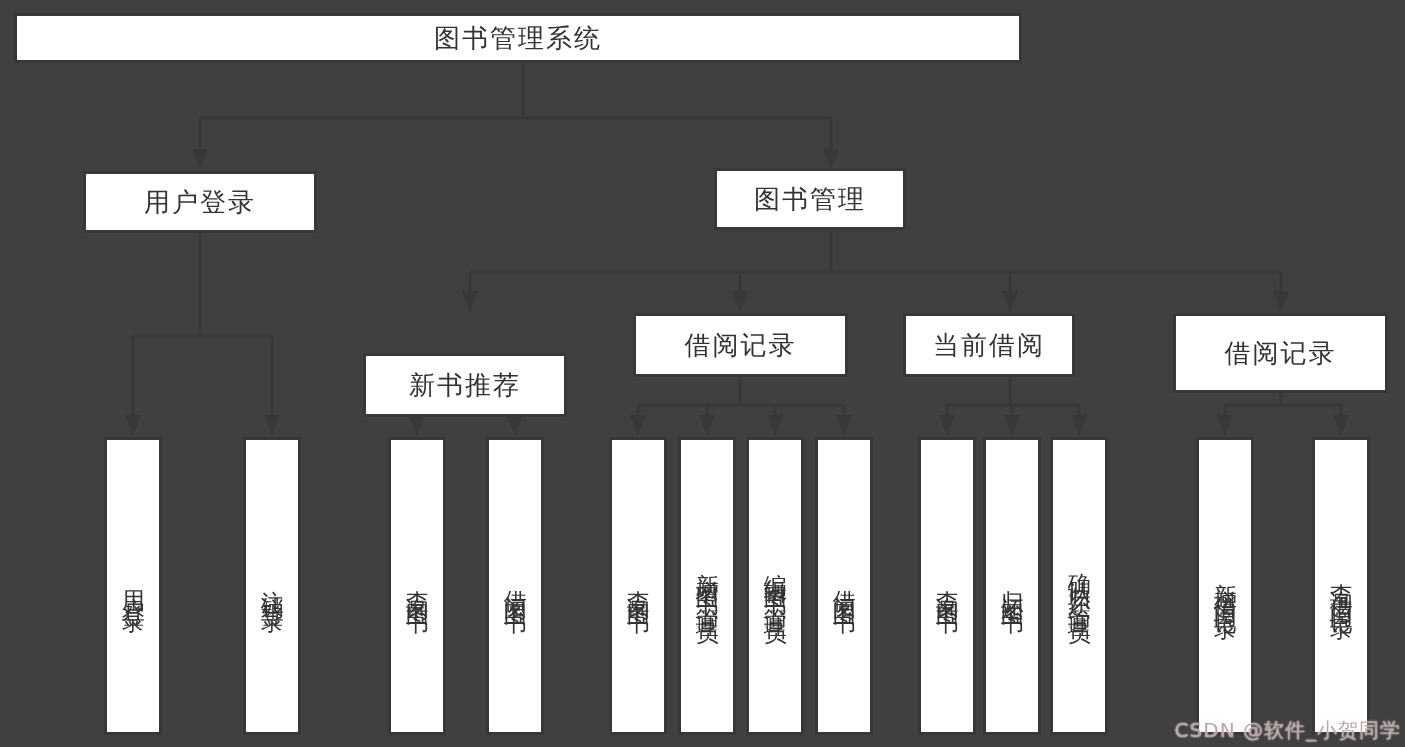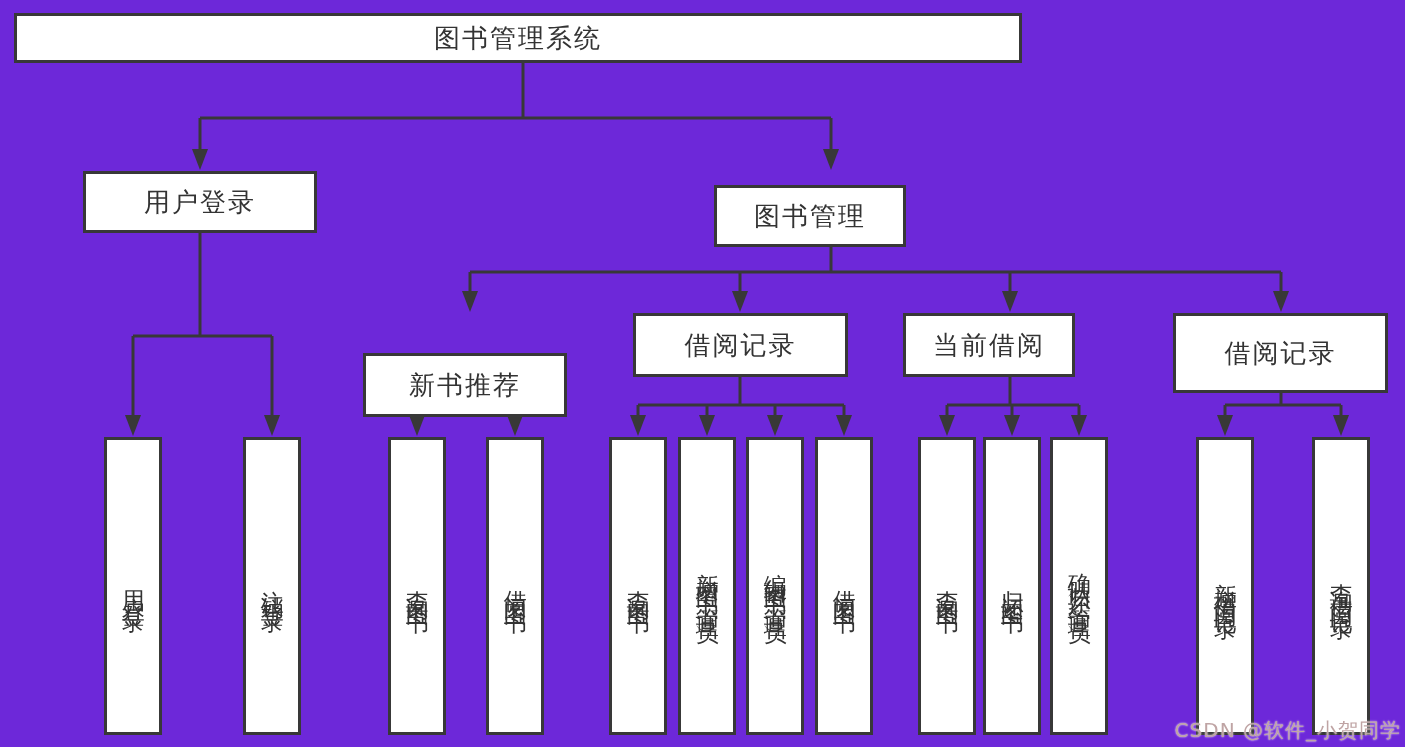--- a/index.html
+++ b/index.html
@@ -1,20 +1,20 @@
 <!DOCTYPE html>
 <html><head>
 <meta charset="utf-8">
 <style>
   html, body { margin: 0; padding: 0; background: #ffffff; }
   .stage {
     position: relative;
     width: 1405px;
     height: 747px;
-    background: #6d28d9;
+    background: #404040;
     font-family: "DejaVu Sans", sans-serif;
     overflow: hidden;
   }
   svg.wires { position: absolute; left: 0; top: 0; width: 1405px; height: 747px; }
   .box {
     position: absolute;
     box-sizing: border-box;
     border: 3px solid #383838;
     background: #ffffff;
     display: flex;
@@ -113,21 +113,21 @@
     </g>
   </svg>
 
   <div class="box" style="left:14px; top:13px; width:1008px; height:50px;">
     <span class="h-label">图书管理系统</span>
   </div>
 
   <div class="box" style="left:83px; top:171px; width:234px; height:62px;">
     <span class="h-label">用户登录</span>
   </div>
-  <div class="box" style="left:714px; top:185px; width:192px; height:62px;">
+  <div class="box" style="left:714px; top:168px; width:192px; height:62px;">
     <span class="h-label">图书管理</span>
   </div>
 
   <div class="box" style="left:363px; top:313px; width:204px; height:64px;margin-top:40px;">
     <span class="h-label">新书推荐</span>
   </div>
   <div class="box" style="left:633px; top:313px; width:215px; height:64px;">
     <span class="h-label">借阅记录</span>
   </div>
   <div class="box" style="left:903px; top:313px; width:172px; height:64px;">

